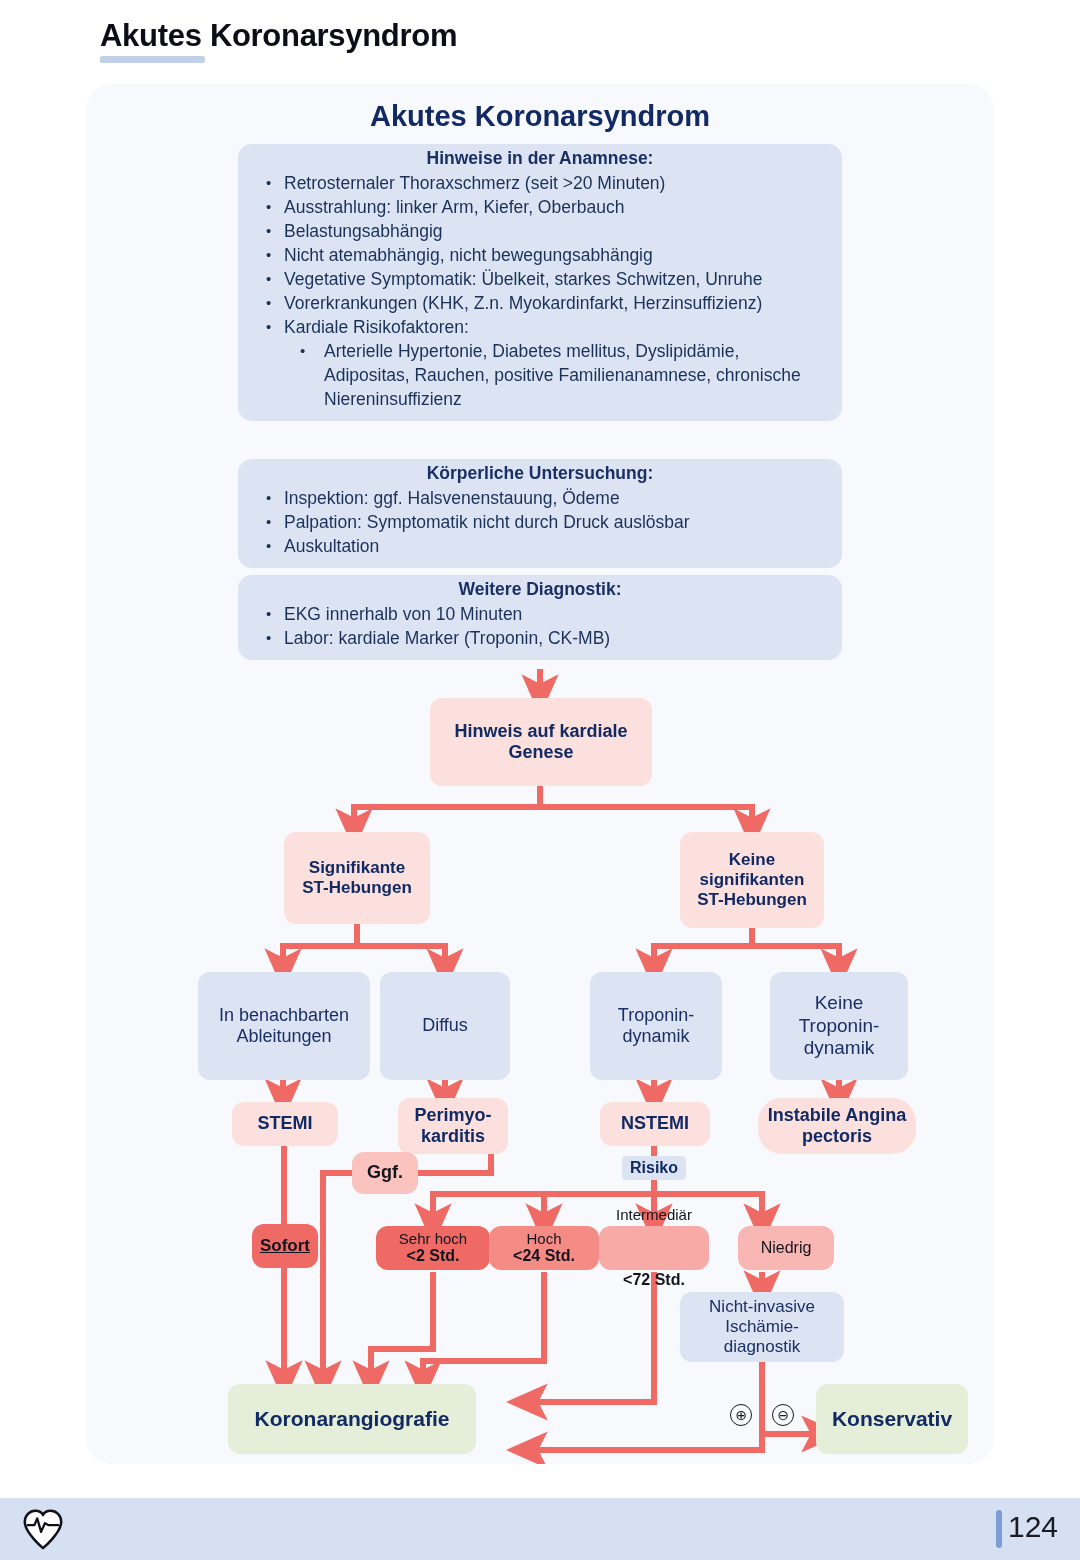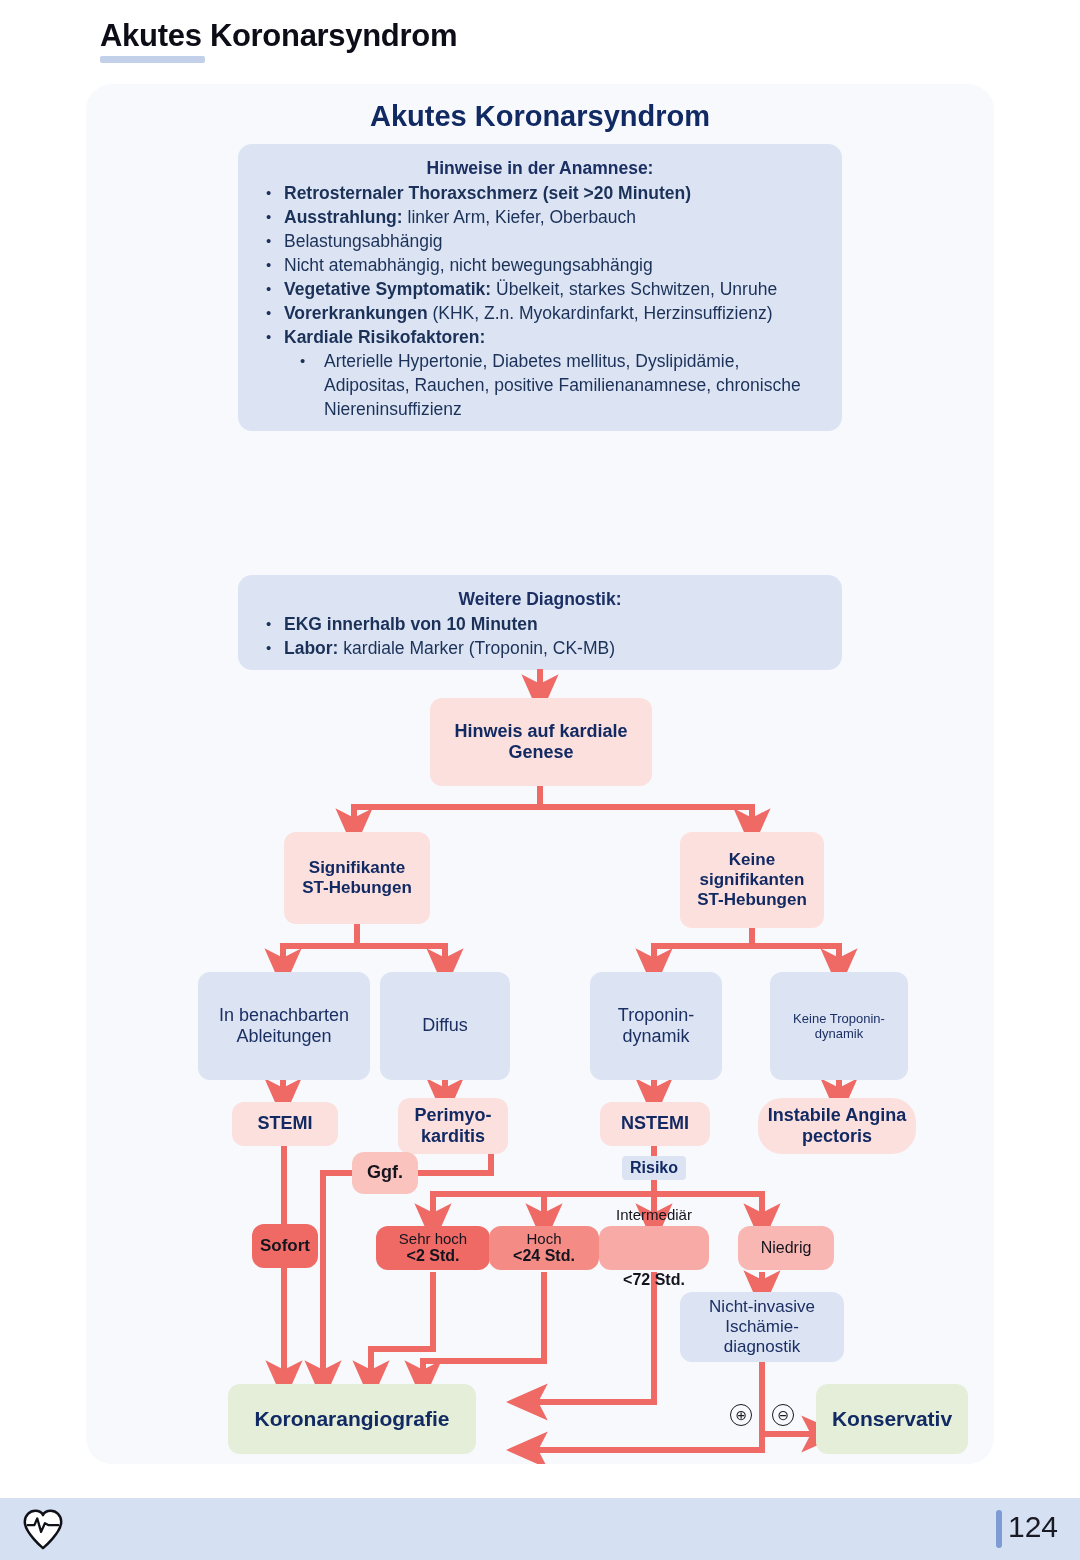--- a/index.html
+++ b/index.html
@@ -33,38 +33,38 @@
     text-align: center;
     font-size: 29px; font-weight: bold; color: #122a63;
   }
 
   
   .infobox {
     position: absolute;
     background: #dce4f4;
     border-radius: 14px;
     color: #1b2f63;
-    padding: 14px 14px 10px 14px;
+    padding: 4px 14px 10px 14px;
   }
   .infobox .ibtitle {
     text-align: center; font-weight: bold; font-size: 17.5px;
     color: #1b2f63; margin-bottom: 2px;
   }
   .infobox ul { list-style: none; }
   .infobox li {
     position: relative; padding-left: 32px;
     font-size: 17.5px; line-height: 24px; color: #1b3158;
   }
   .infobox li::before {
     content: "\2022"; position: absolute; left: 14px; top: 0;
     color: #1b3158; font-size: 15px;
   }
   .infobox li.sub { padding-left: 72px; }
   .infobox li.sub::before { left: 48px; }
-  .infobox b { font-weight: bold; }
+  .infobox b { font-weight: normal; }
 
   #box-anamnese { left: 152px; top: 60px; width: 604px; }
   #box-koerper  { left: 152px; top: 375px; width: 604px; }
   #box-weitere  { left: 152px; top: 491px; width: 604px; }
 
   
   .node {
     position: absolute;
     border-radius: 12px;
     display: flex; align-items: center; justify-content: center;
@@ -130,20 +130,28 @@
         <li><b>Ausstrahlung:</b><span> linker Arm, Kiefer, Oberbauch</span></li>
         <li><b></b><span>Belastungsabhängig</span></li>
         <li><b></b><span>Nicht atemabhängig, nicht bewegungsabhängig</span></li>
         <li><b>Vegetative Symptomatik:</b><span> Übelkeit, starkes Schwitzen, Unruhe</span></li>
         <li><b>Vorerkrankungen</b><span> (KHK, Z.n. Myokardinfarkt, Herzinsuffizienz)</span></li>
         <li><b>Kardiale Risikofaktoren:</b><span></span></li>
         <li class="sub"><b></b><span>Arterielle Hypertonie, Diabetes mellitus, Dyslipidämie, Adipositas, Rauchen, positive Familienanamnese, chronische Niereninsuffizienz</span></li>
       </ul>
     </div>
 
+    <div class="infobox" id="box-koerper">
+      <div class="ibtitle">Körperliche Untersuchung:</div>
+      <ul>
+        <li><b>Inspektion:</b><span> ggf. Halsvenenstauung, Ödeme</span></li>
+        <li><b>Palpation:</b><span> Symptomatik nicht durch Druck auslösbar</span></li>
+        <li><b>Auskultation</b><span></span></li>
+      </ul>
+    </div>
 
     <div class="infobox" id="box-weitere">
       <div class="ibtitle">Weitere Diagnostik:</div>
       <ul>
         <li><b>EKG innerhalb von 10 Minuten</b><span></span></li>
         <li><b>Labor:</b><span> kardiale Marker (Troponin, CK-MB)</span></li>
       </ul>
     </div>
 
     <svg class="arrows" viewBox="0 0 908 1380">
@@ -202,35 +210,35 @@
     <div class="node n-pink" style="left:198px; top:748px; width:146px; height:92px; font-size:17px; padding:0 10px;">Signifikante ST-Hebungen</div>
 
     <div class="node n-pink" style="left:594px; top:748px; width:144px; height:96px; font-size:17px; padding:0 10px;">Keine signifikanten ST-Hebungen</div>
 
     <div class="node n-blue" style="left:112px; top:888px; width:172px; height:108px; font-size:18px; padding:0 8px;">In benachbarten Ableitungen</div>
 
     <div class="node n-blue" style="left:294px; top:888px; width:130px; height:108px; font-size:18px;">Diffus</div>
 
     <div class="node n-blue" style="left:504px; top:888px; width:132px; height:108px; font-size:18px; padding:0 8px;">Troponin-dynamik</div>
 
-    <div class="node n-blue" style="left:684px; top:888px; width:138px; height:108px; font-size:13px; padding:0 8px;">Keine Troponin-dynamik</div>
+    <div class="node n-blue" style="left:684px; top:888px; width:138px; height:108px; font-size:19px; padding:0 8px;">Keine Troponin-dynamik</div>
 
     <div class="node n-pink" style="left:146px; top:1018px; width:106px; height:44px; font-size:18px;">STEMI</div>
 
     <div class="node n-pink" style="left:312px; top:1014px; width:110px; height:56px; font-size:18px; padding:2px 6px;">Perimyo-karditis</div>
 
     <div class="node n-pink" style="left:514px; top:1018px; width:110px; height:44px; font-size:18px;">NSTEMI</div>
 
     <div class="node n-pink" style="left:672px; top:1014px; width:158px; height:56px; font-size:18px; padding:0 6px;border-radius:24px;">Instabile Angina pectoris</div>
 
     <div class="node n-pink-soft" style="left:266px; top:1068px; width:66px; height:42px; font-size:18px;">Ggf.</div>
 
     <div class="node n-tag-blue" style="left:536px; top:1072px; width:64px; height:24px; font-size:16px;">Risiko</div>
 
-    <div class="node n-red-dark" style="left:166px; top:1140px; width:66px; height:44px; font-size:17px;">Sofort</div>
+    <div class="node n-red-dark" style="left:166px; top:1140px; width:66px; height:44px; font-size:17px;text-decoration:underline;">Sofort</div>
 
     <div class="node n-red-dark two-line" style="left:290px; top:1142px; width:114px; height:44px;">
       <span class="sub-small">Sehr hoch</span>
       <span class="sub-bold">&lt;2 Std.</span>
     </div>
 
     <div class="node n-red-mid two-line" style="left:403px; top:1142px; width:110px; height:44px;">
       <span class="sub-small">Hoch</span>
       <span class="sub-bold">&lt;24 Std.</span>
     </div>

